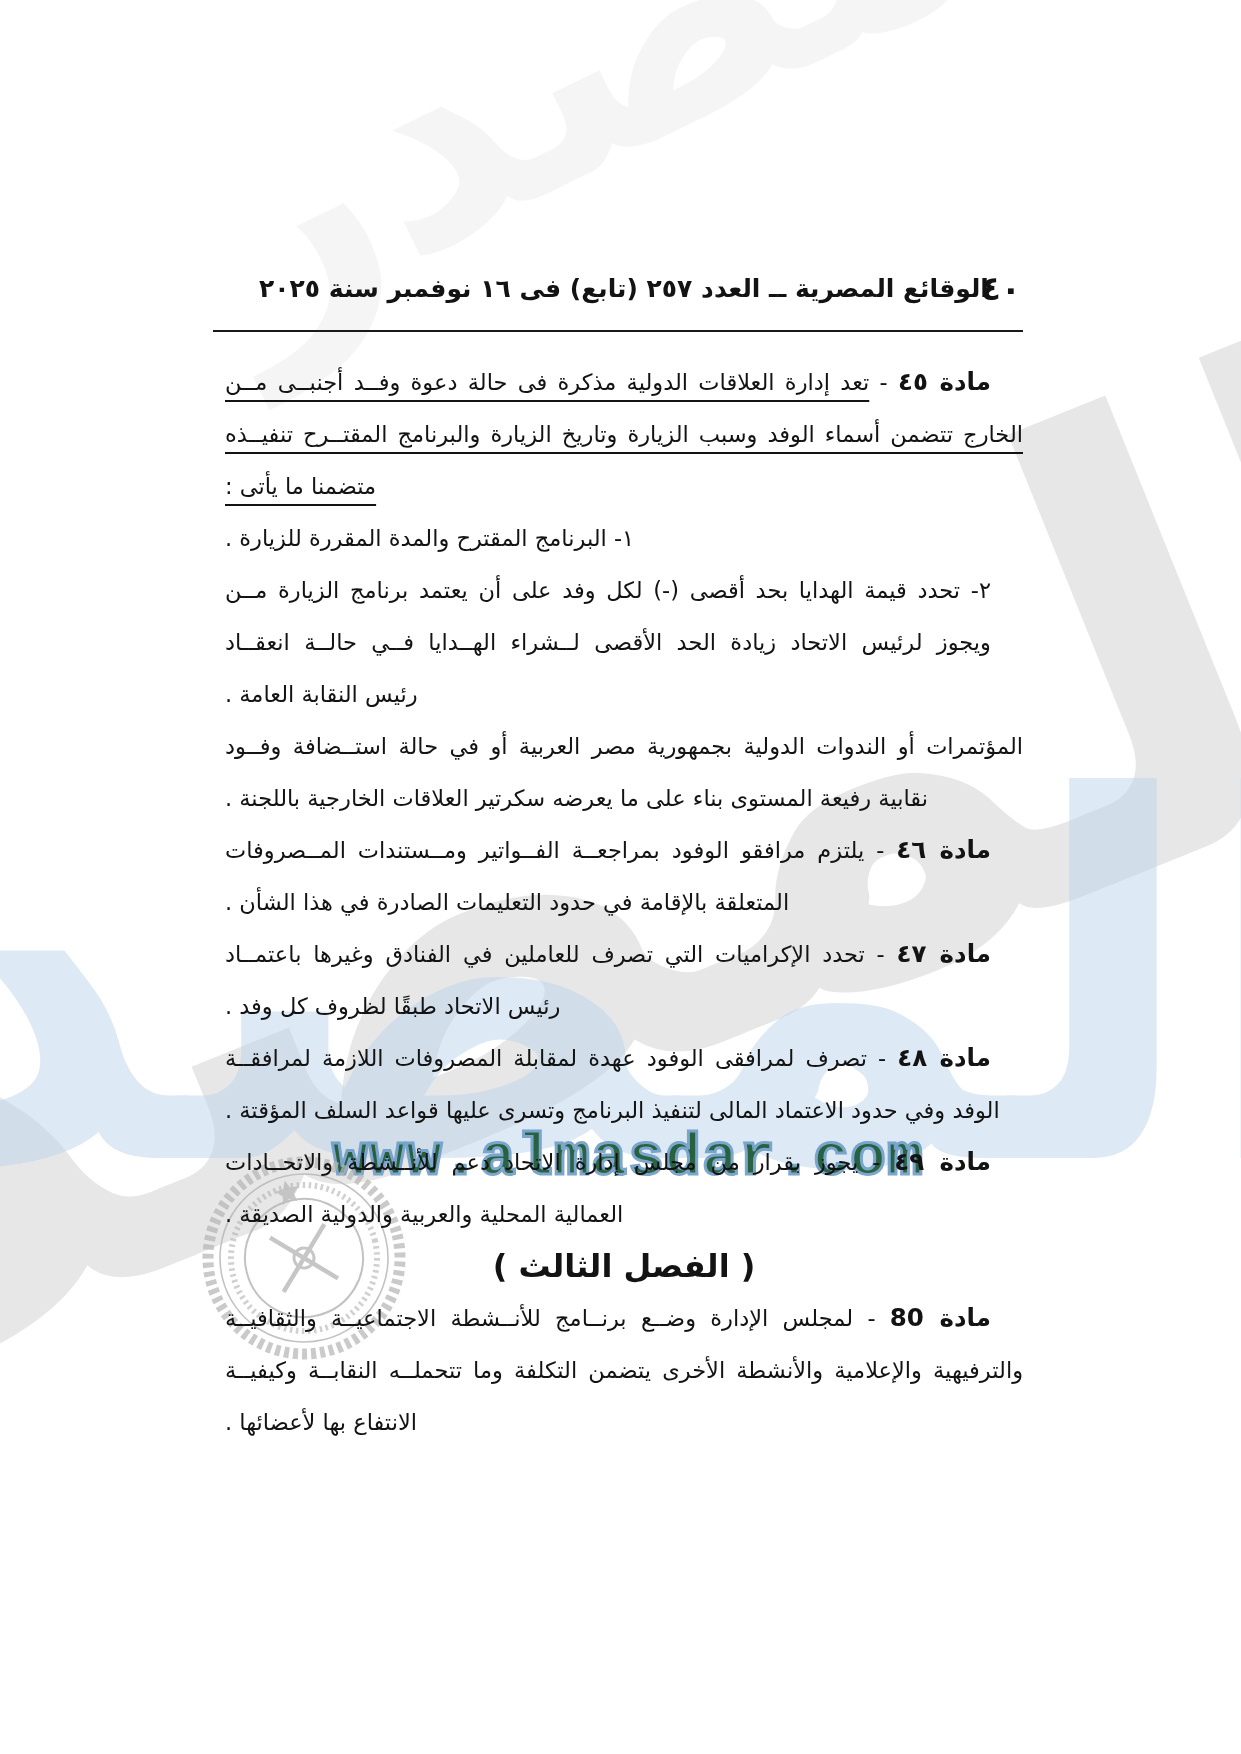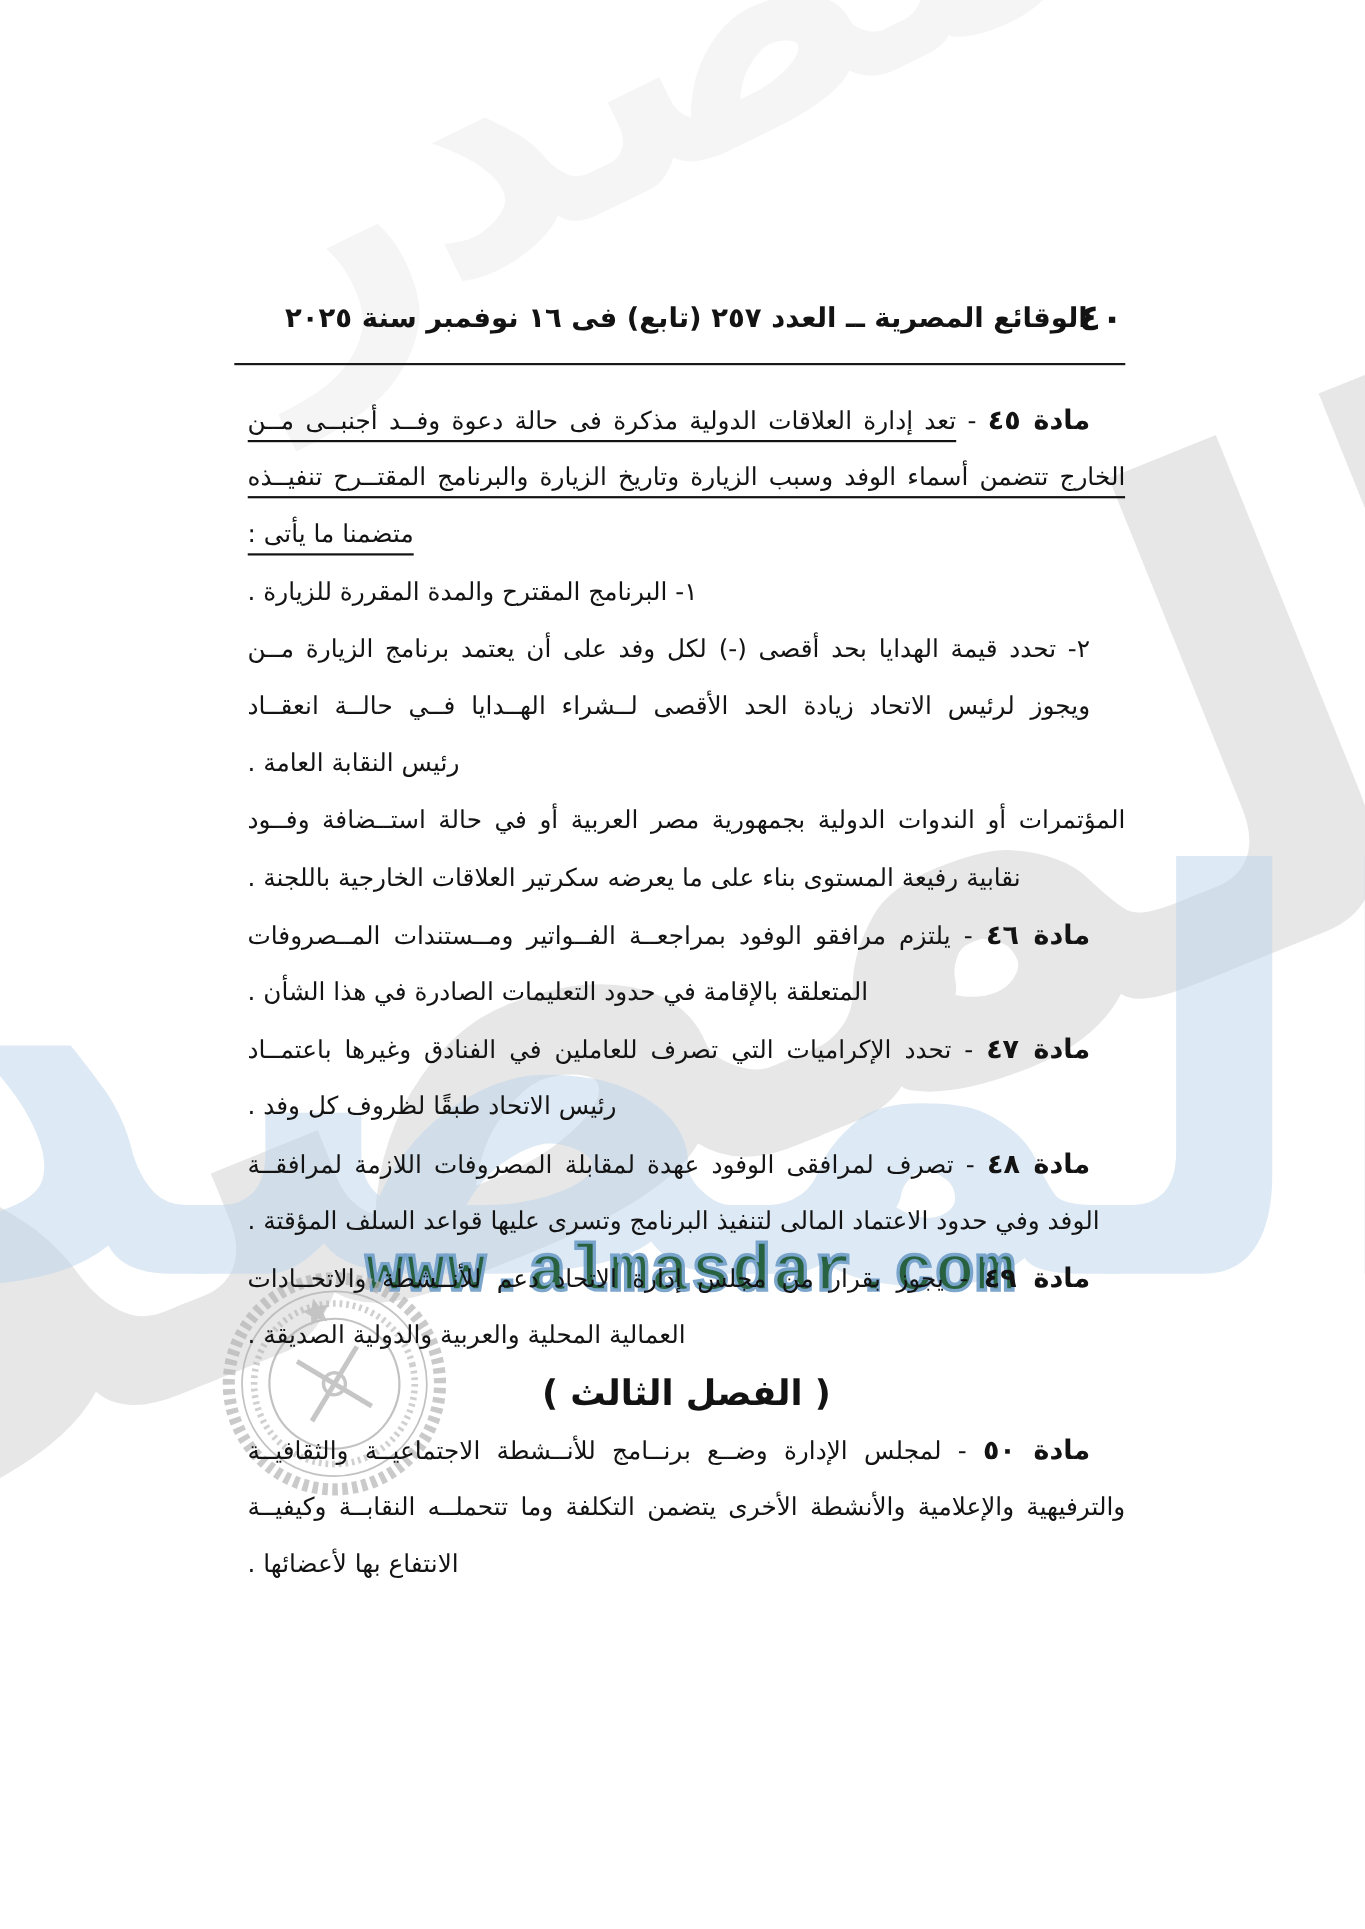--- a/index.html
+++ b/index.html
@@ -87,19 +87,19 @@
       <div class="line r">رئيس الاتحاد طبقًا لظروف كل وفد .</div>
 
       <div class="line j ind"><span class="lbl">مادة ٤٨</span><span> - </span><span>تصرف لمرافقى الوفود عهدة لمقابلة المصروفات اللازمة لمرافقــة</span></div>
       <div class="line r">الوفد وفي حدود الاعتماد المالى لتنفيذ البرنامج وتسرى عليها قواعد السلف المؤقتة .</div>
 
       <div class="line j ind"><span class="lbl">مادة ٤٩</span><span> - </span><span>يجوز بقرار من مجلس إدارة الاتحاد دعم للأنــشطة والاتحــادات</span></div>
       <div class="line r">العمالية المحلية والعربية والدولية الصديقة .</div>
 
       <div class="line c head">( الفصل الثالث )</div>
 
-      <div class="line j ind"><span class="lbl">مادة ٥٠</span><span> - </span><span>لمجلس الإدارة وضــع برنــامج للأنــشطة الاجتماعيــة والثقافيــة</span></div>
+      <div class="line j ind"><span class="lbl">مادة 80</span><span> - </span><span>لمجلس الإدارة وضــع برنــامج للأنــشطة الاجتماعيــة والثقافيــة</span></div>
       <div class="line j">والترفيهية والإعلامية والأنشطة الأخرى يتضمن التكلفة وما تتحملــه النقابــة وكيفيــة</div>
       <div class="line r">الانتفاع بها لأعضائها .</div>
 
     </div>
   </div>
 </div>
 
 </body></html>

